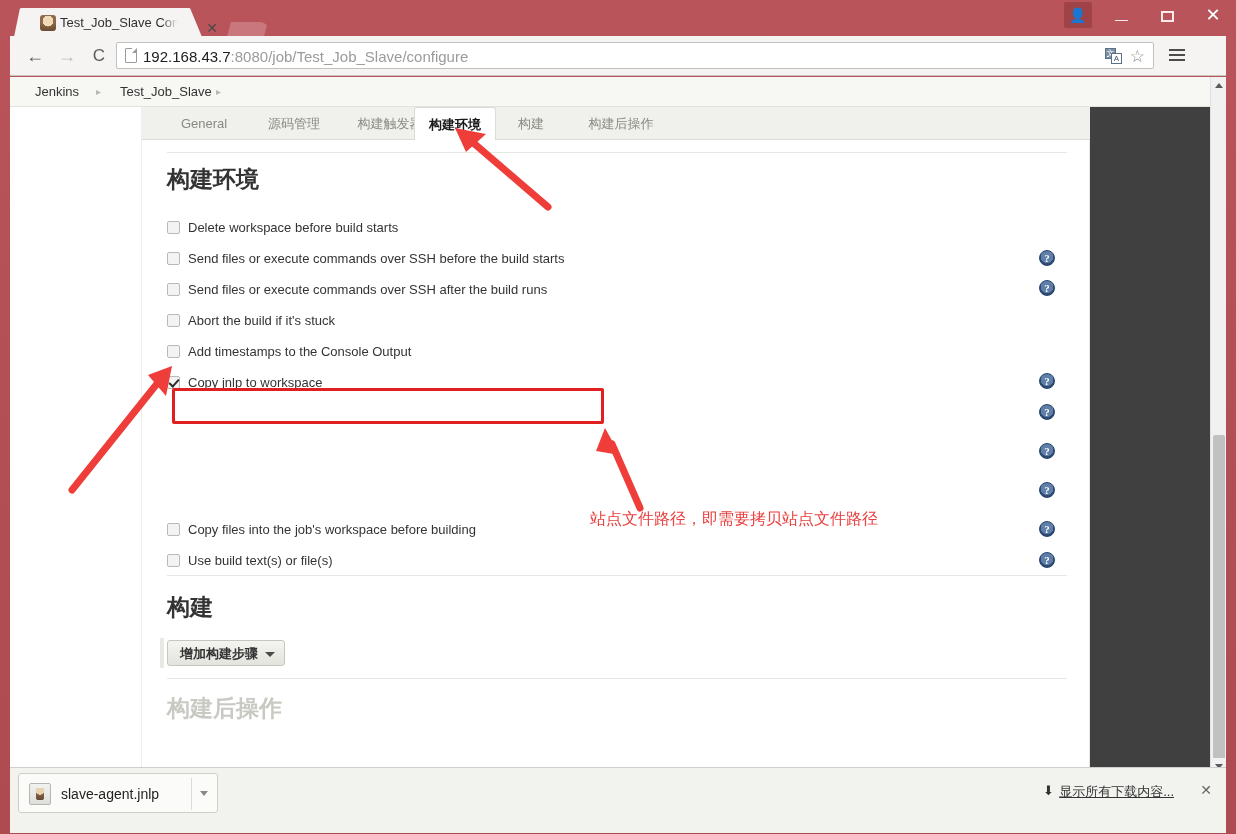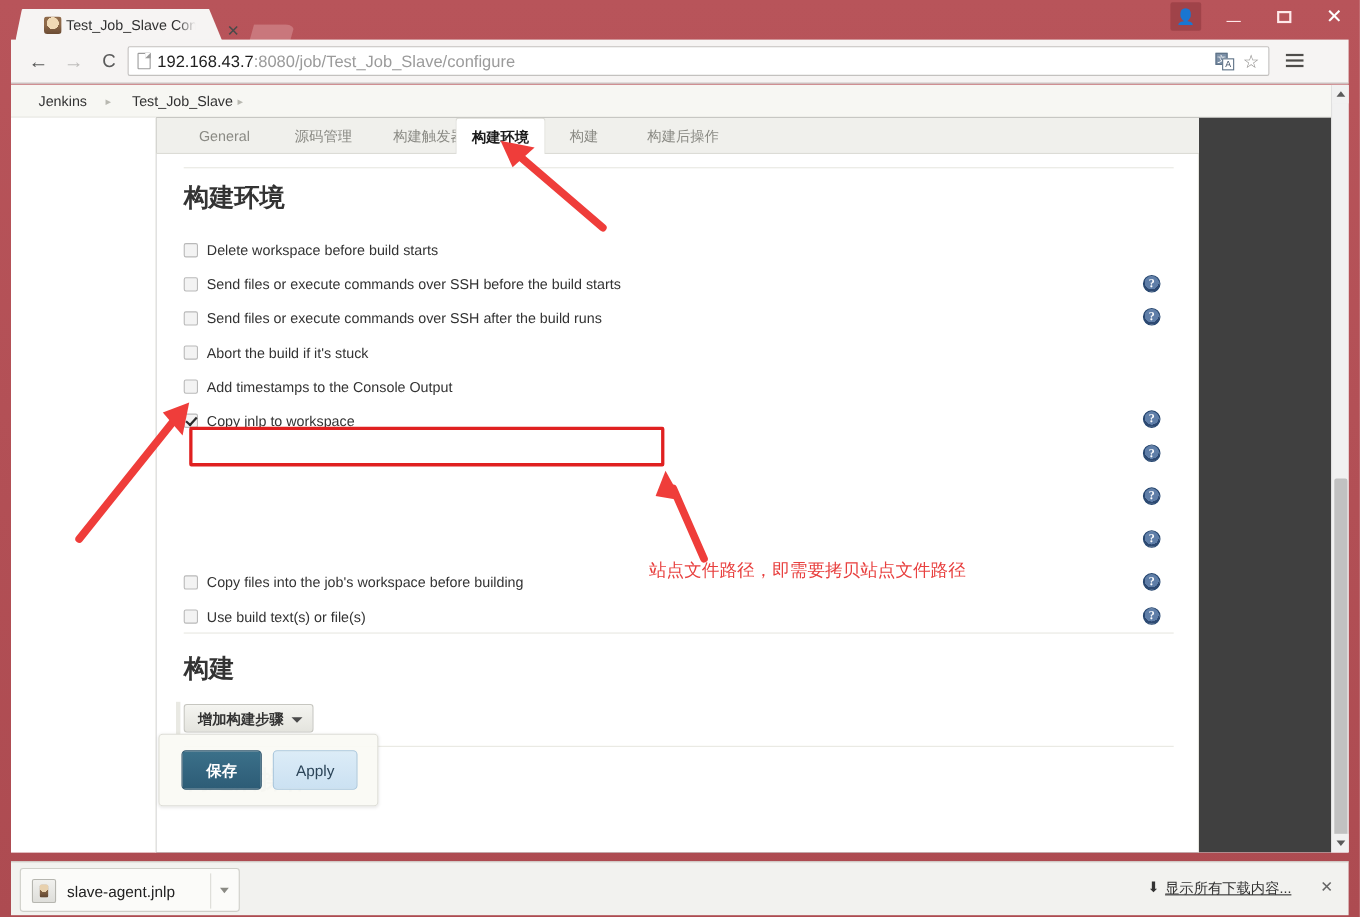--- a/index.html
+++ b/index.html
@@ -347,21 +347,21 @@
     font-size: 16px; color: #e8403f; white-space: nowrap; text-align: center;
   }
   #annot-path { left: 590px; top: 509px; }
   svg#arrows {
     position: absolute; left: 0; top: 0; width: 1236px; height: 834px;
     pointer-events: none;
   }
 
   
   #downloadbar {
-    position: absolute; left: 10px; top: 783px; width: 1216px; height: 49px;
+    position: absolute; left: 10px; top: 767px; width: 1216px; height: 66px;
     background: #f2f2ef;
     border-top: 1px solid #cfcfc9;
     text-decoration: underline;
   }
   #dl-item {
     position: absolute; left: 8px; top: 5px; width: 200px; height: 40px;
     background: #fbfbf9;
     border: 1px solid #cfcfc9; border-radius: 3px;
   }
   #dl-icon {
@@ -528,24 +528,20 @@
             <span>增加构建步骤</span>
             <span class="caret"></span>
           </div>
 
           <hr class="sep" id="sep-c">
           <h2 class="section" id="h-post">构建后操作</h2>
 
         </div>
       </div>
 
-      <div id="savebar">
-        <div class="btn" id="btn-save">保存</div>
-        <div class="btn" id="btn-apply">Apply</div>
-      </div>
     </div>
 
     <div id="vscroll">
       <div class="sb-arrow" id="sb-up">
           <span class="tri"></span>
         </div>
       <div id="sb-thumb"></div>
       <div class="sb-arrow" id="sb-down">
           <span class="tri"></span>
         </div>

